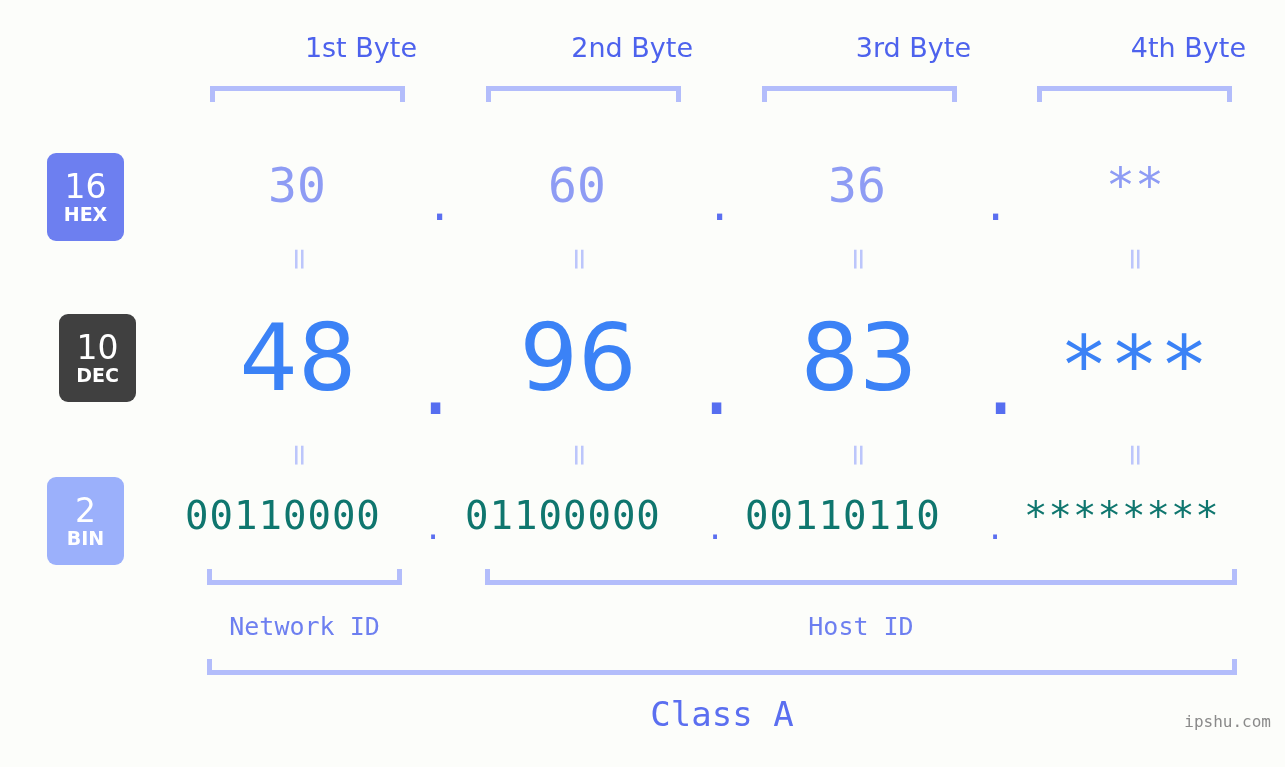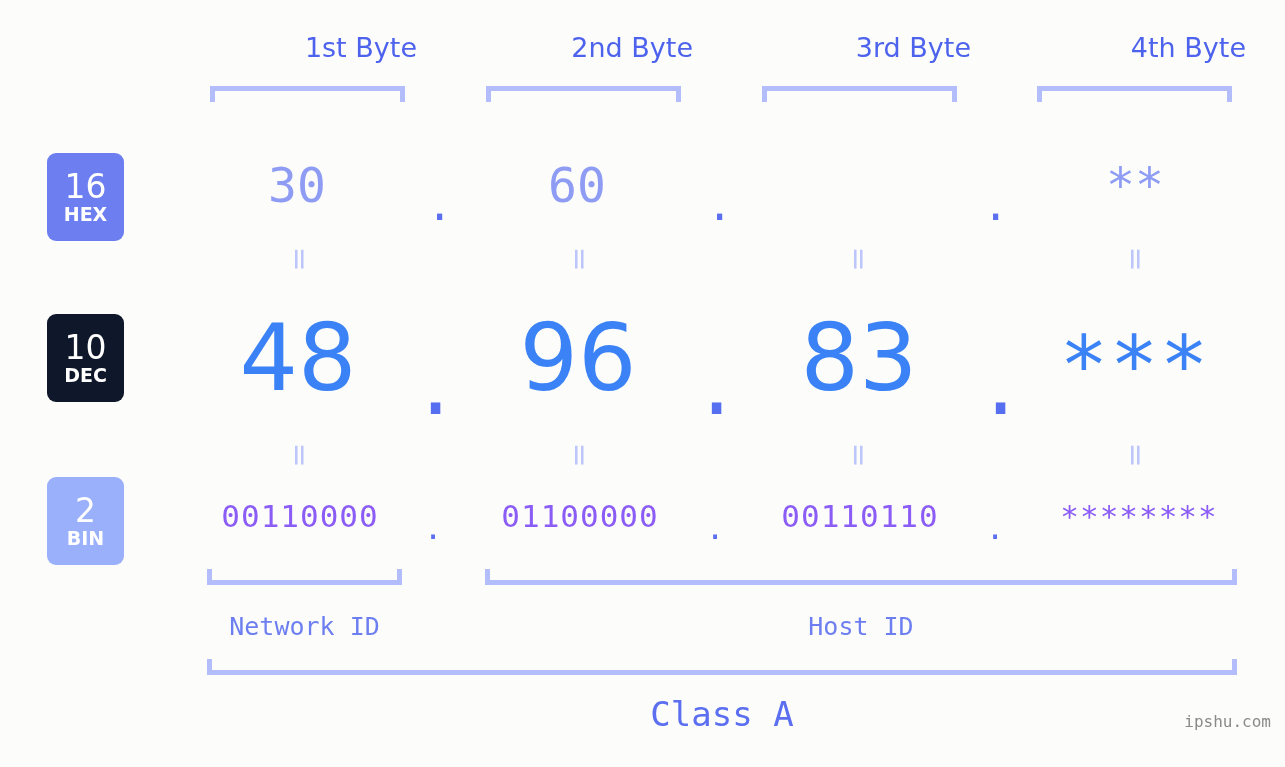--- a/index.html
+++ b/index.html
@@ -76,21 +76,21 @@
     line-height: 34px;
     font-weight: 400;
   }
   .badge .abbr {
     font-size: 19px;
     line-height: 22px;
     font-weight: 700;
     margin-top: -1px;
   }
   #badge-hex { top: 153px; height: 88px; background: #6d7ff0; }
-  #badge-dec { top: 314px; height: 88px; background: #0f172a; }
+  #badge-dec { top: 314px; height: 88px; background: #404040; margin-left: 12px; }
   #badge-bin { top: 477px; height: 88px; background: #9bb0fb; }
 
   
   .hex-cell {
     position: absolute;
     top: 155px;
     width: 220px;
     text-align: center;
     font-family: "DejaVu Sans Mono", monospace;
     font-size: 48px;
@@ -150,25 +150,25 @@
     font-size: 92px;
     line-height: 30px;
     color: #566ef0;
   }
 
   
   .bin-cell {
     position: absolute;
     top: 495px;
     width: 230px;
-    text-align: center;
-    font-family: "DejaVu Sans Mono", monospace;
-    font-size: 31px;
+    text-align: left;
+    font-family: "DejaVu Sans Mono", monospace;
+    font-size: 39px;
     line-height: 42px;
-    color: #8b5cf6;
+    color: #0f766e;
     white-space: nowrap;
     letter-spacing: 1px;
   }
   .bin-dot {
     position: absolute;
     top: 517px;
     width: 20px;
     text-align: center;
     font-family: "DejaVu Sans Mono", monospace;
     font-size: 31px;
@@ -239,20 +239,21 @@
   </div>
   <div class="badge" id="badge-bin">
     <span class="num">2</span>
     <span class="abbr">BIN</span>
   </div>
 
   <div class="hex-cell" style="left:187px">30</div>
   <div class="hex-dot" style="left:427px">.</div>
   <div class="hex-cell" style="left:467px">60</div>
   <div class="hex-dot" style="left:707px">.</div>
+  <div class="hex-cell" style="left:747px">36</div>
   <div class="hex-dot" style="left:983px">.</div>
   <div class="hex-cell" style="left:1025px">**</div>
 
   <div class="eq eq-row1" style="left:287px">=</div>
   <div class="eq eq-row1" style="left:567px">=</div>
   <div class="eq eq-row1" style="left:846px">=</div>
   <div class="eq eq-row1" style="left:1123px">=</div>
 
   <div class="dec-cell" style="left:183px">48</div>
   <div class="dec-dot" style="left:421px">.</div>

